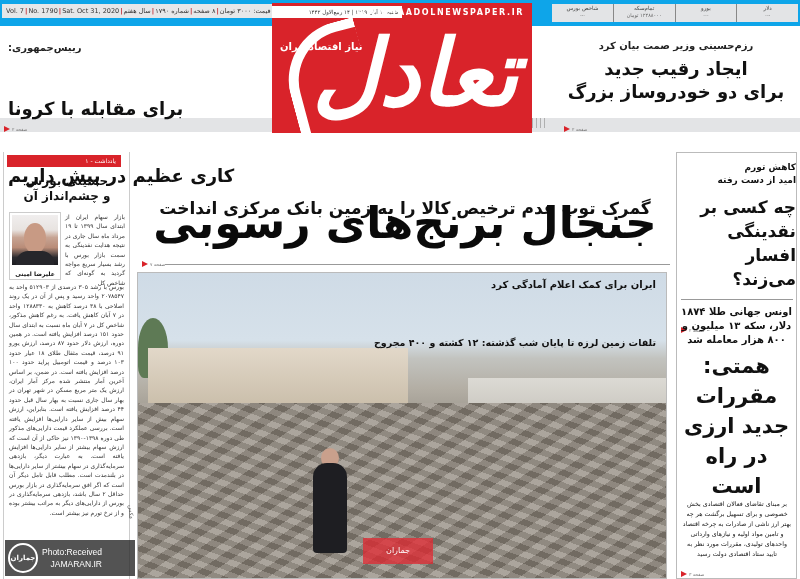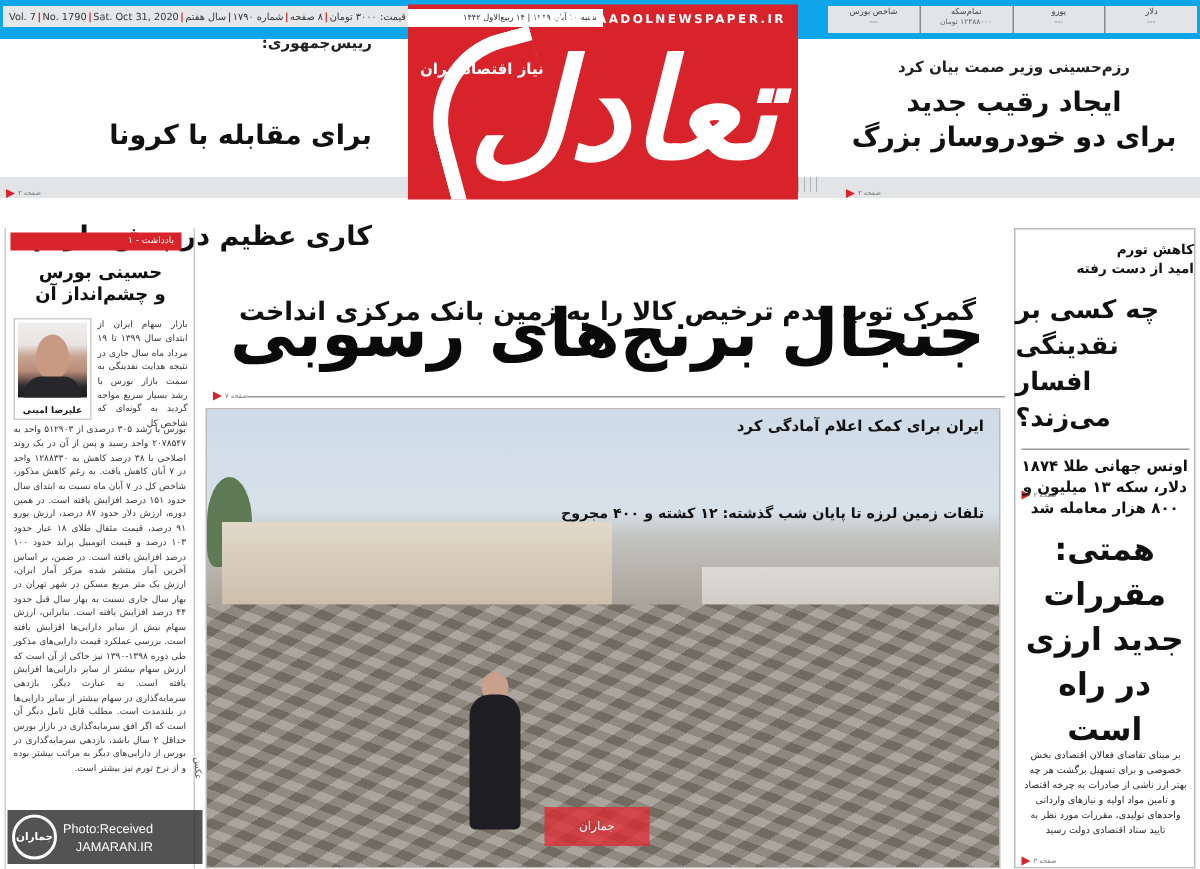--- a/index.html
+++ b/index.html
@@ -22,21 +22,21 @@
   .site-url { position: absolute; right: 8px; top: 5px; font-size: 8px; letter-spacing: 1.6px; color: #fff; font-weight: bold; font-family: "DejaVu Sans", sans-serif; }
   .tagline { position: absolute; left: 8px; top: 38px; font-size: 10px; color: #fff; font-weight: bold; direction: rtl; }
   .logo { position: absolute; right: 14px; top: 10px; font-size: 92px; color: #fff; font-weight: bold; line-height: 120px; direction: rtl; font-family: "DejaVu Serif", serif; font-style: italic; }
   .logo-swoosh { position: absolute; left: 20px; top: 22px; width: 80px; height: 140px; border: 10px solid #fff; border-right: none; border-bottom: none; border-radius: 60px 0 0 0; transform: rotate(-15deg); }
 
   .ruler { position: absolute; left: 0; top: 118px; width: 800px; height: 14px; background: #e3e4e6; }
   .ruler-ticks { position: absolute; left: 276px; top: 118px; width: 272px; height: 10px;
     background-image: repeating-linear-gradient(90deg, #9a9a9a 0 1px, transparent 1px 4px); opacity: .7; }
 
   
-  .tl-story { position: absolute; left: 8px; top: 24px; width: 240px; text-align: right; direction: rtl; }
+  .tl-story { position: absolute; left: 8px; top: 42px; width: 240px; text-align: left; direction: rtl; }
   .tl-kicker { font-size: 10px; font-weight: bold; color: #222; margin-bottom: 6px; }
   .tl-head { font-size: 18px; font-weight: bold; line-height: 23px; color: #111; margin-top: 44px; }
 
   
   .tr-story { position: absolute; left: 558px; top: 40px; width: 236px; text-align: center; direction: rtl; }
   .tr-kicker { font-size: 10px; font-weight: bold; color: #222; margin-bottom: 6px; }
   .tr-head { font-size: 18px; font-weight: bold; line-height: 23px; color: #111; }
 
   .page-ref { position: absolute; font-size: 4.5px; color: #777; display: flex; align-items: center; gap: 2px; }
   .page-ref .tri { width: 0; height: 0; border-top: 3px solid transparent; border-bottom: 3px solid transparent; border-left: 6px solid #d9232a; }
@@ -78,21 +78,21 @@
   .tree { position: absolute; left: 0; top: 45px; width: 30px; height: 60px; border-radius: 50% 50% 20% 20%; background: #5e7a55; }
 
   .photo-kicker { position: absolute; right: 10px; top: 6px; font-size: 10px; font-weight: bold; direction: rtl; color: #111; }
   .photo-head { position: absolute; right: 8px; top: 20px; font-size: 28px; font-weight: bold; direction: rtl; color: #111; line-height: 42px; }
   .photo-sub { position: absolute; right: 10px; top: 64px; font-size: 9.5px; font-weight: bold; direction: rtl; color: #111; }
   .photo-mark { position: absolute; left: 225px; top: 265px; width: 70px; height: 26px; background: rgba(225,40,50,.75); color: #fff; font-size: 8px; line-height: 26px; text-align: center; }
 
   
   .right-col { position: absolute; left: 676px; top: 152px; width: 121px; height: 427px; border: 1px solid #bbb; }
   .rc-kicker { position: absolute; left: 0; top: 8px; width: 100%; text-align: right; font-size: 9px; font-weight: bold; line-height: 13px; direction: rtl; }
-  .rc-head1 { position: absolute; left: 0; top: 42px; width: 100%; text-align: left; font-size: 17px; font-weight: bold; line-height: 24px; direction: rtl; }
+  .rc-head1 { position: absolute; left: 0; top: 42px; width: 100%; text-align: right; font-size: 17px; font-weight: bold; line-height: 24px; direction: rtl; }
   .rc-rule { position: absolute; left: 4px; width: 112px; height: 1px; background: #999; }
   .rc-gold { position: absolute; left: 0; top: 152px; width: 100%; text-align: center; font-size: 10px; font-weight: bold; line-height: 14px; direction: rtl; }
   .rc-head2 { position: absolute; left: 0; top: 198px; width: 100%; text-align: center; font-size: 21px; font-weight: bold; line-height: 30px; direction: rtl; }
   .rc-body { position: absolute; left: 5px; top: 346px; width: 110px; text-align: center; font-size: 6.3px; line-height: 10px; direction: rtl; color: #222; }
 </style>
 </head>
 <body>
 
 <div class="top-strip">
   <div class="meta-line">

